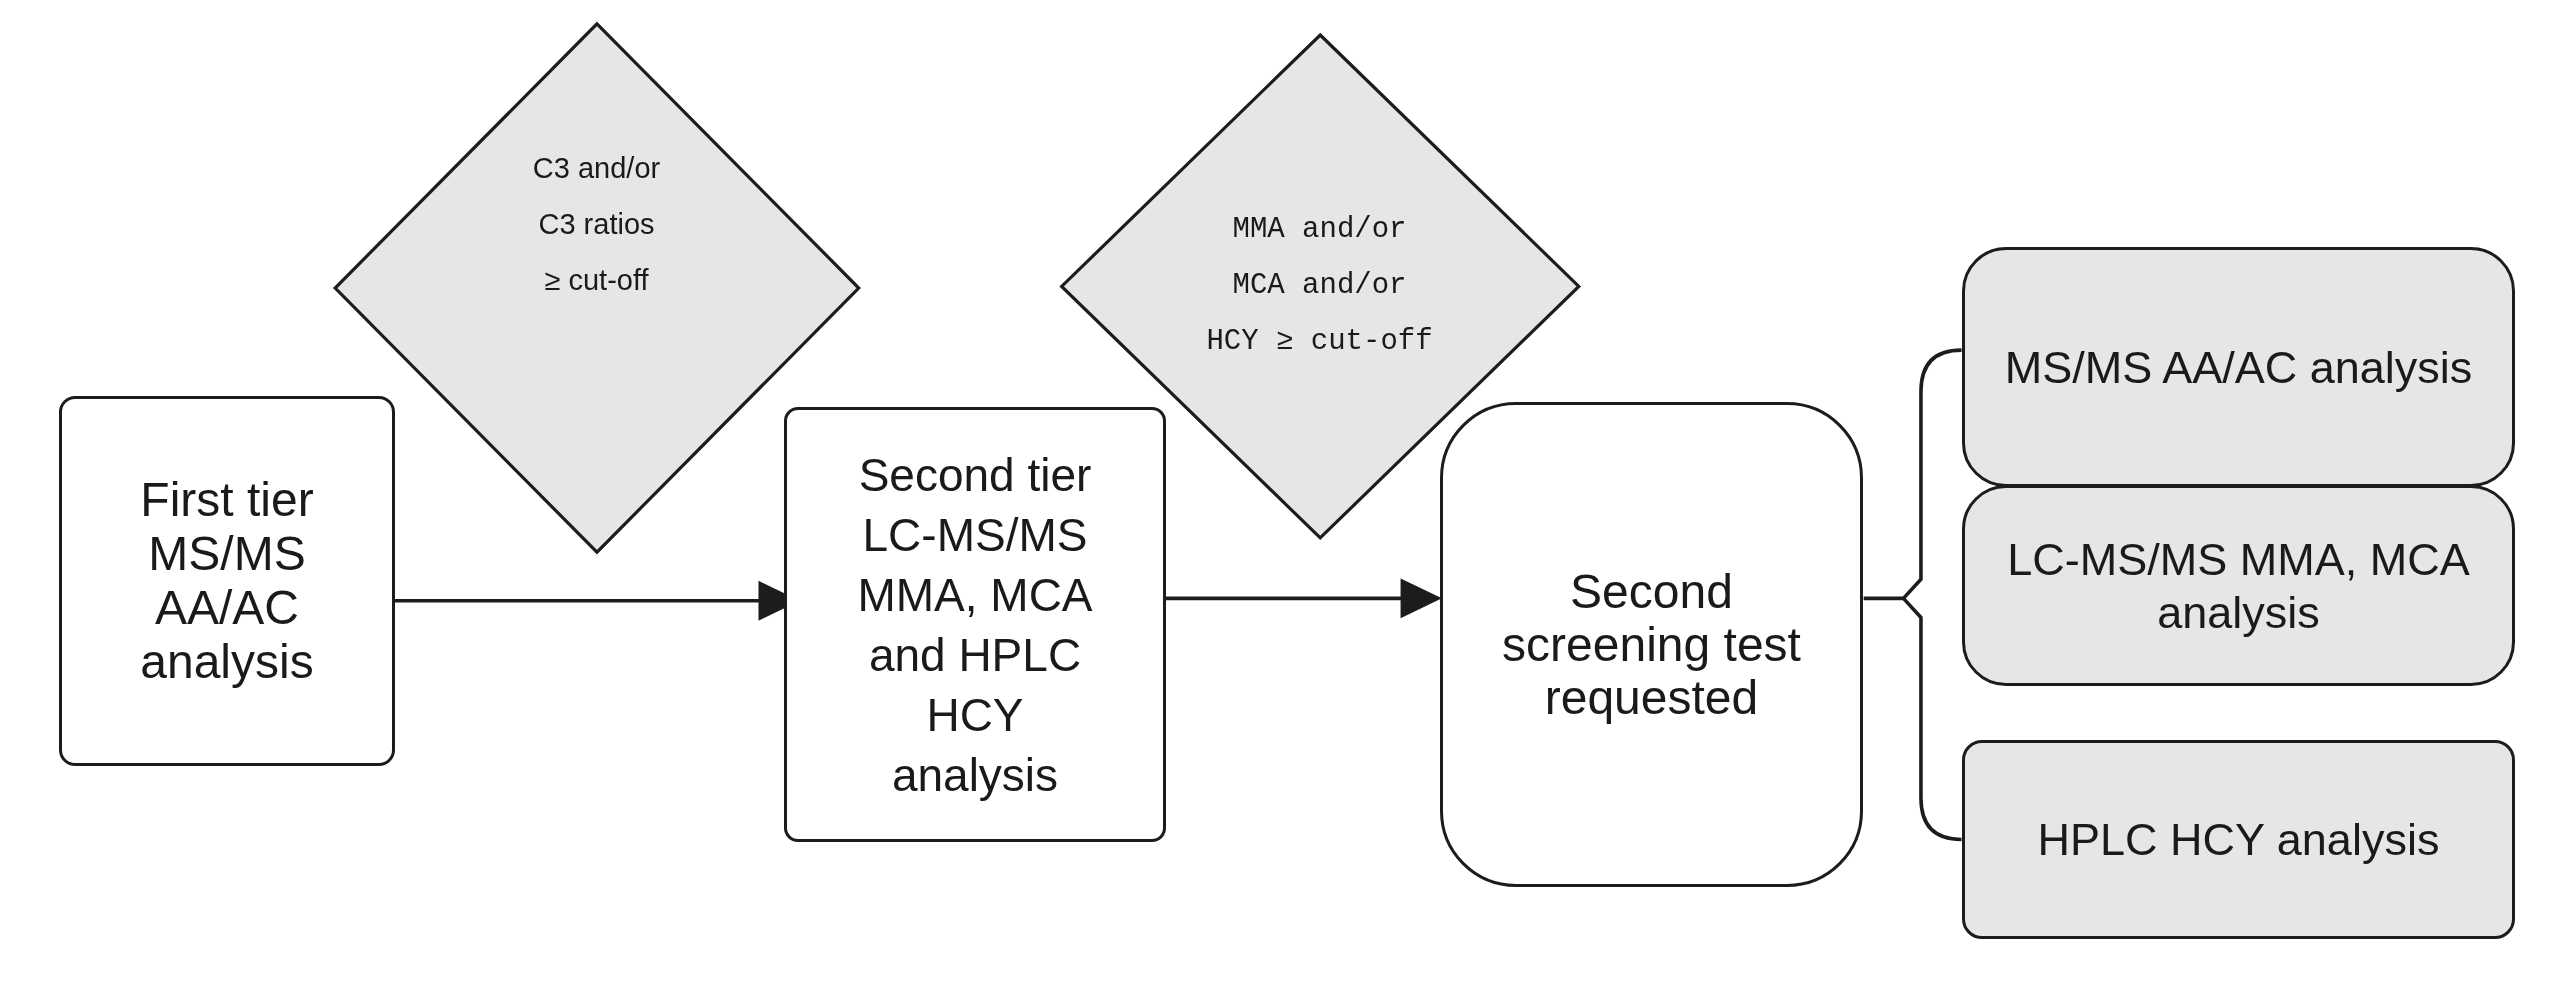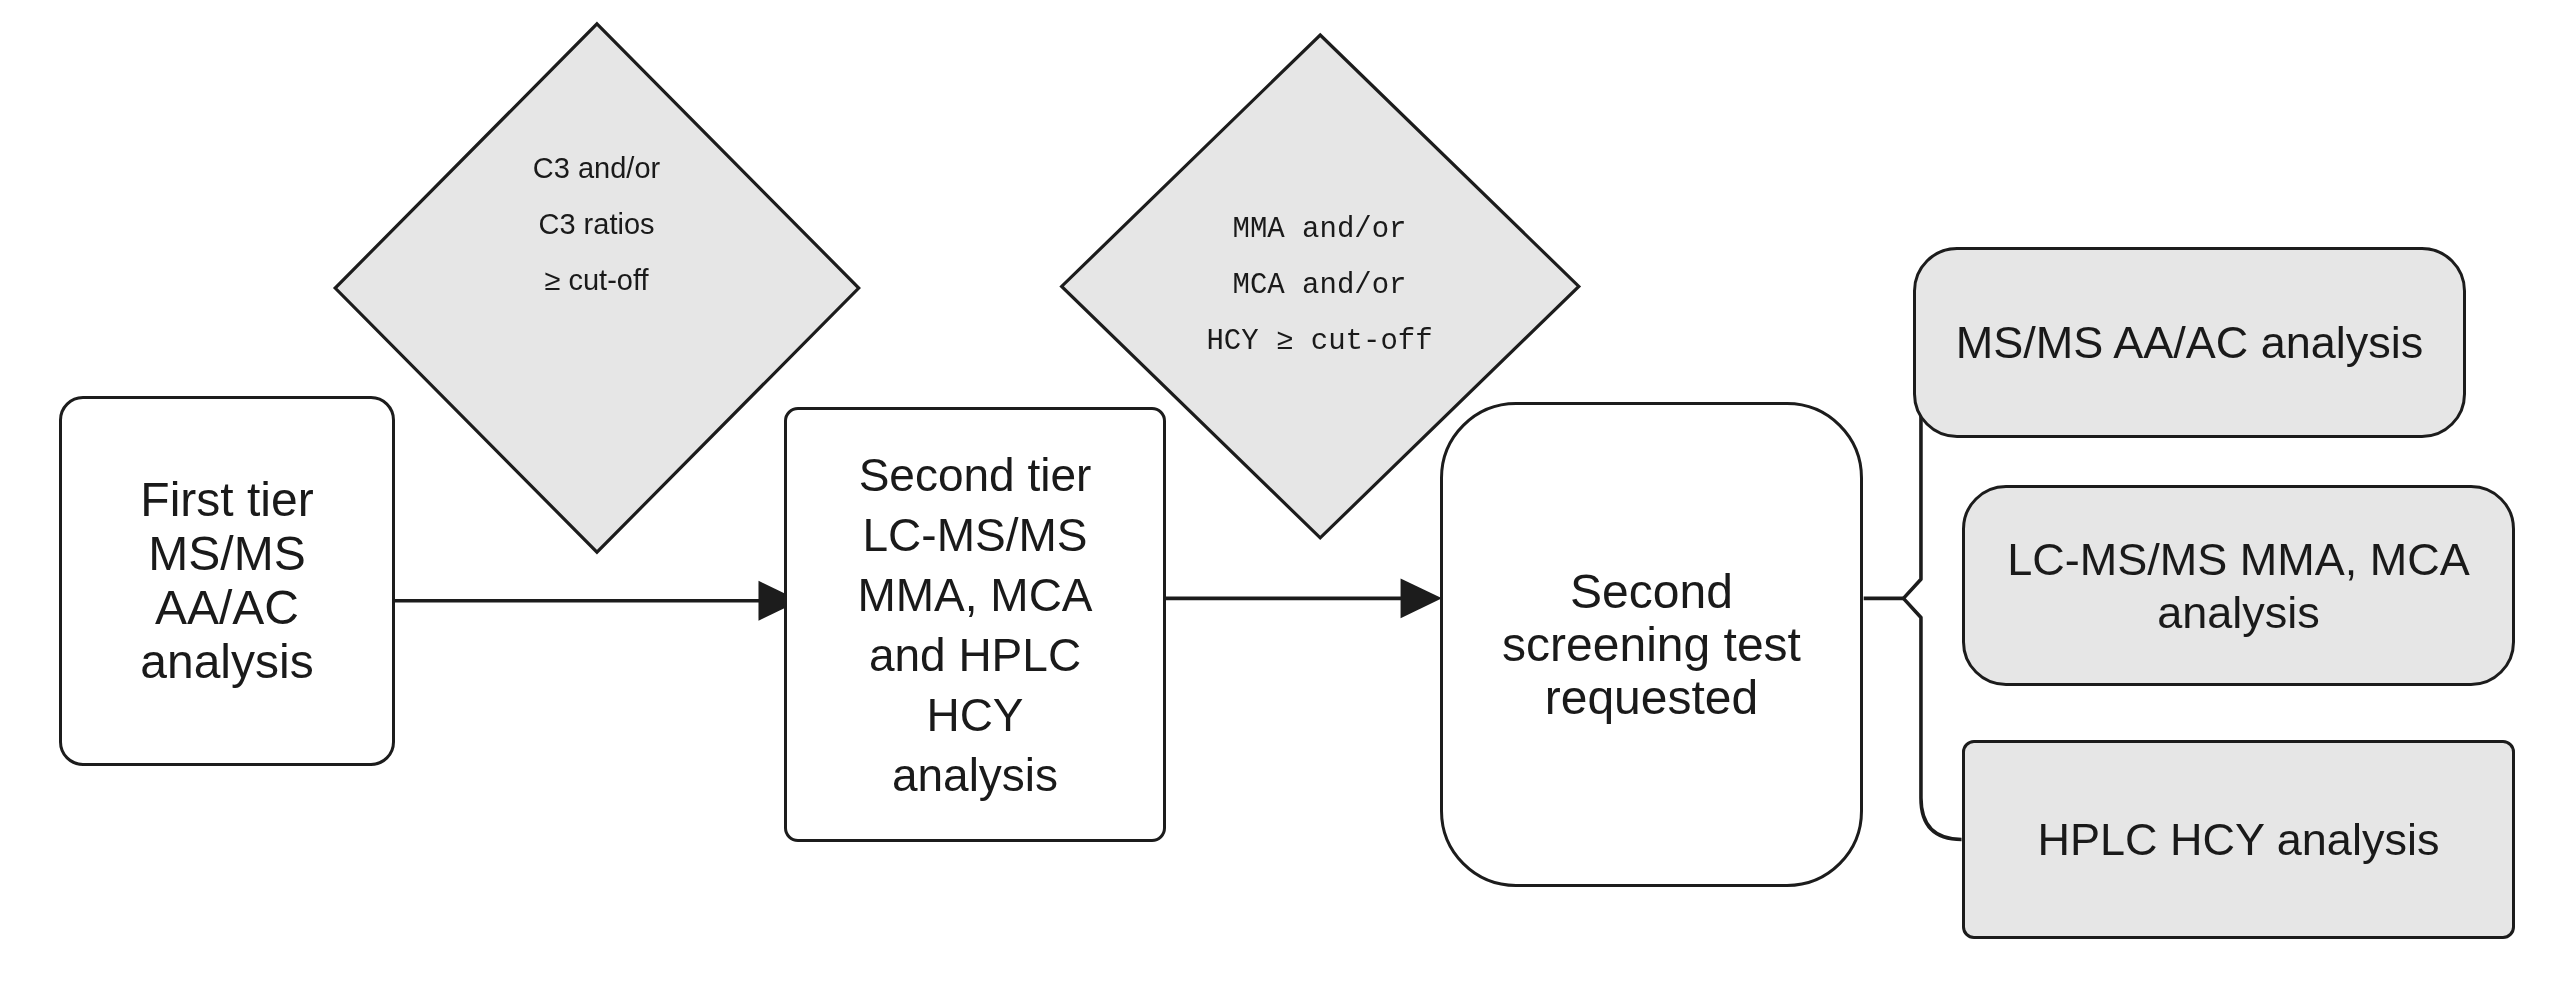--- a/index.html
+++ b/index.html
@@ -71,21 +71,21 @@
     <line x1="492" y1="755" x2="958" y2="755" stroke="#1c1c1c" stroke-width="4.5"></line>
     <polygon points="1005,755 953,730 953,780" fill="#1c1c1c"></polygon>
 
     <line x1="1464" y1="752" x2="1766" y2="752" stroke="#1c1c1c" stroke-width="4.5"></line>
     <polygon points="1812,752 1760,727 1760,777" fill="#1c1c1c"></polygon>
 
     <line x1="2342" y1="752" x2="2392" y2="752" stroke="#1c1c1c" stroke-width="4.5"></line>
     <path d="M 2465 440 Q 2414 440 2414 492 L 2414 728 L 2392 752 L 2414 776 L 2414 1003 Q 2414 1055 2465 1055" fill="none" stroke="#1c1c1c" stroke-width="4.5" stroke-linejoin="round"></path>
   </svg>
 
-  <div class="node" style="left:59px; top:396px; width:336px; height:370px; border-radius:24px;">
+  <div class="node" style="left:59px; top:396px; width:336px; height:370px; border-radius:16px;">
     <span class="label process-large">First tier
 MS/MS
 AA/AC
 analysis</span>
   </div>
 
   <div class="diamond-label" style="left:358px; top:104px; width:477px; height:239px;">
     <span class="label decision-text">C3 and/or
 C3 ratios
 ≥ cut-off</span>
@@ -107,27 +107,27 @@
   </div>
 
   <div class="node" style="left:1440px; top:402px; width:423px; height:485px; border-radius:76px;">
     <span class="stack">
       <span class="label screening-main">Second
 screening test
 requested</span>
     </span>
   </div>
 
-  <div class="node gray" style="left:1913px; top:247px; width:553px; height:191px; border-radius:44px;">
+  <div class="node gray" style="left:1962px; top:247px; width:553px; height:240px; border-radius:44px;">
     <span class="label result-text">MS/MS AA/AC analysis</span>
   </div>
 
   <div class="node gray" style="left:1962px; top:485px; width:553px; height:201px; border-radius:44px;">
     <span class="label result-text">LC-MS/MS MMA, MCA
 analysis</span>
   </div>
 
-  <div class="node gray" style="left:1962px; top:740px; width:553px; height:199px; border-radius:12px;">
+  <div class="node gray" style="left:1962px; top:740px; width:553px; height:199px; border-radius:20px;">
     <span class="label result-text">HPLC HCY analysis</span>
   </div>
 
 </div>
 
 
 </body></html>

